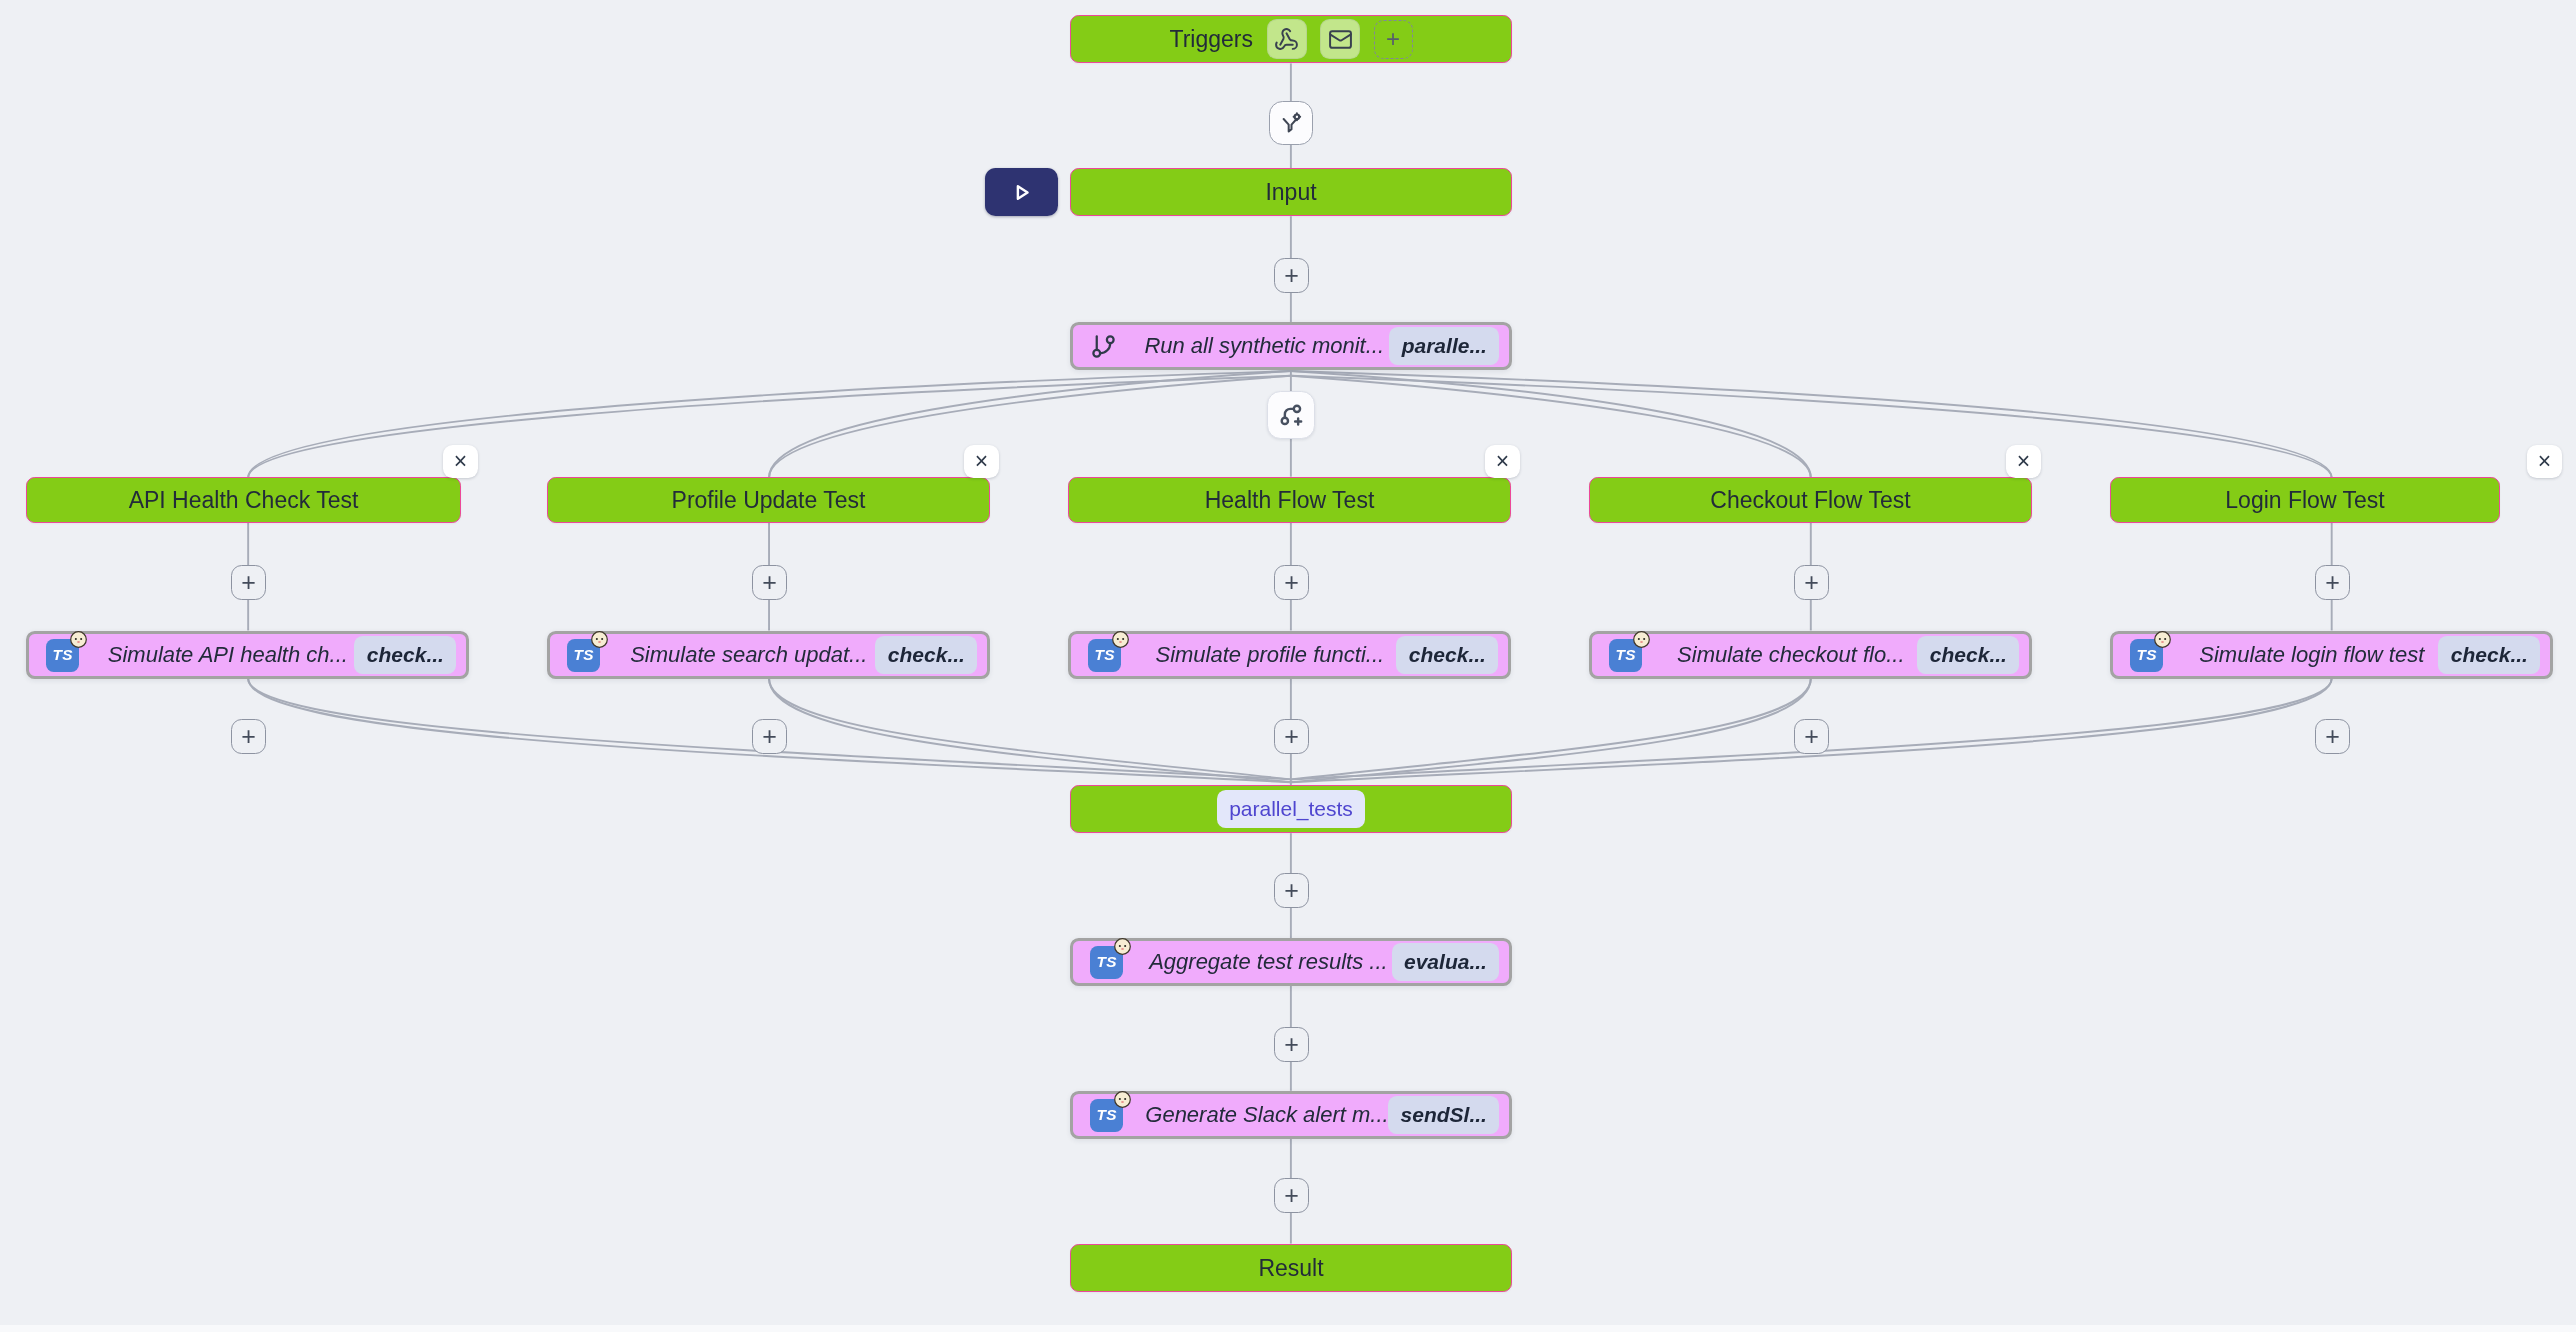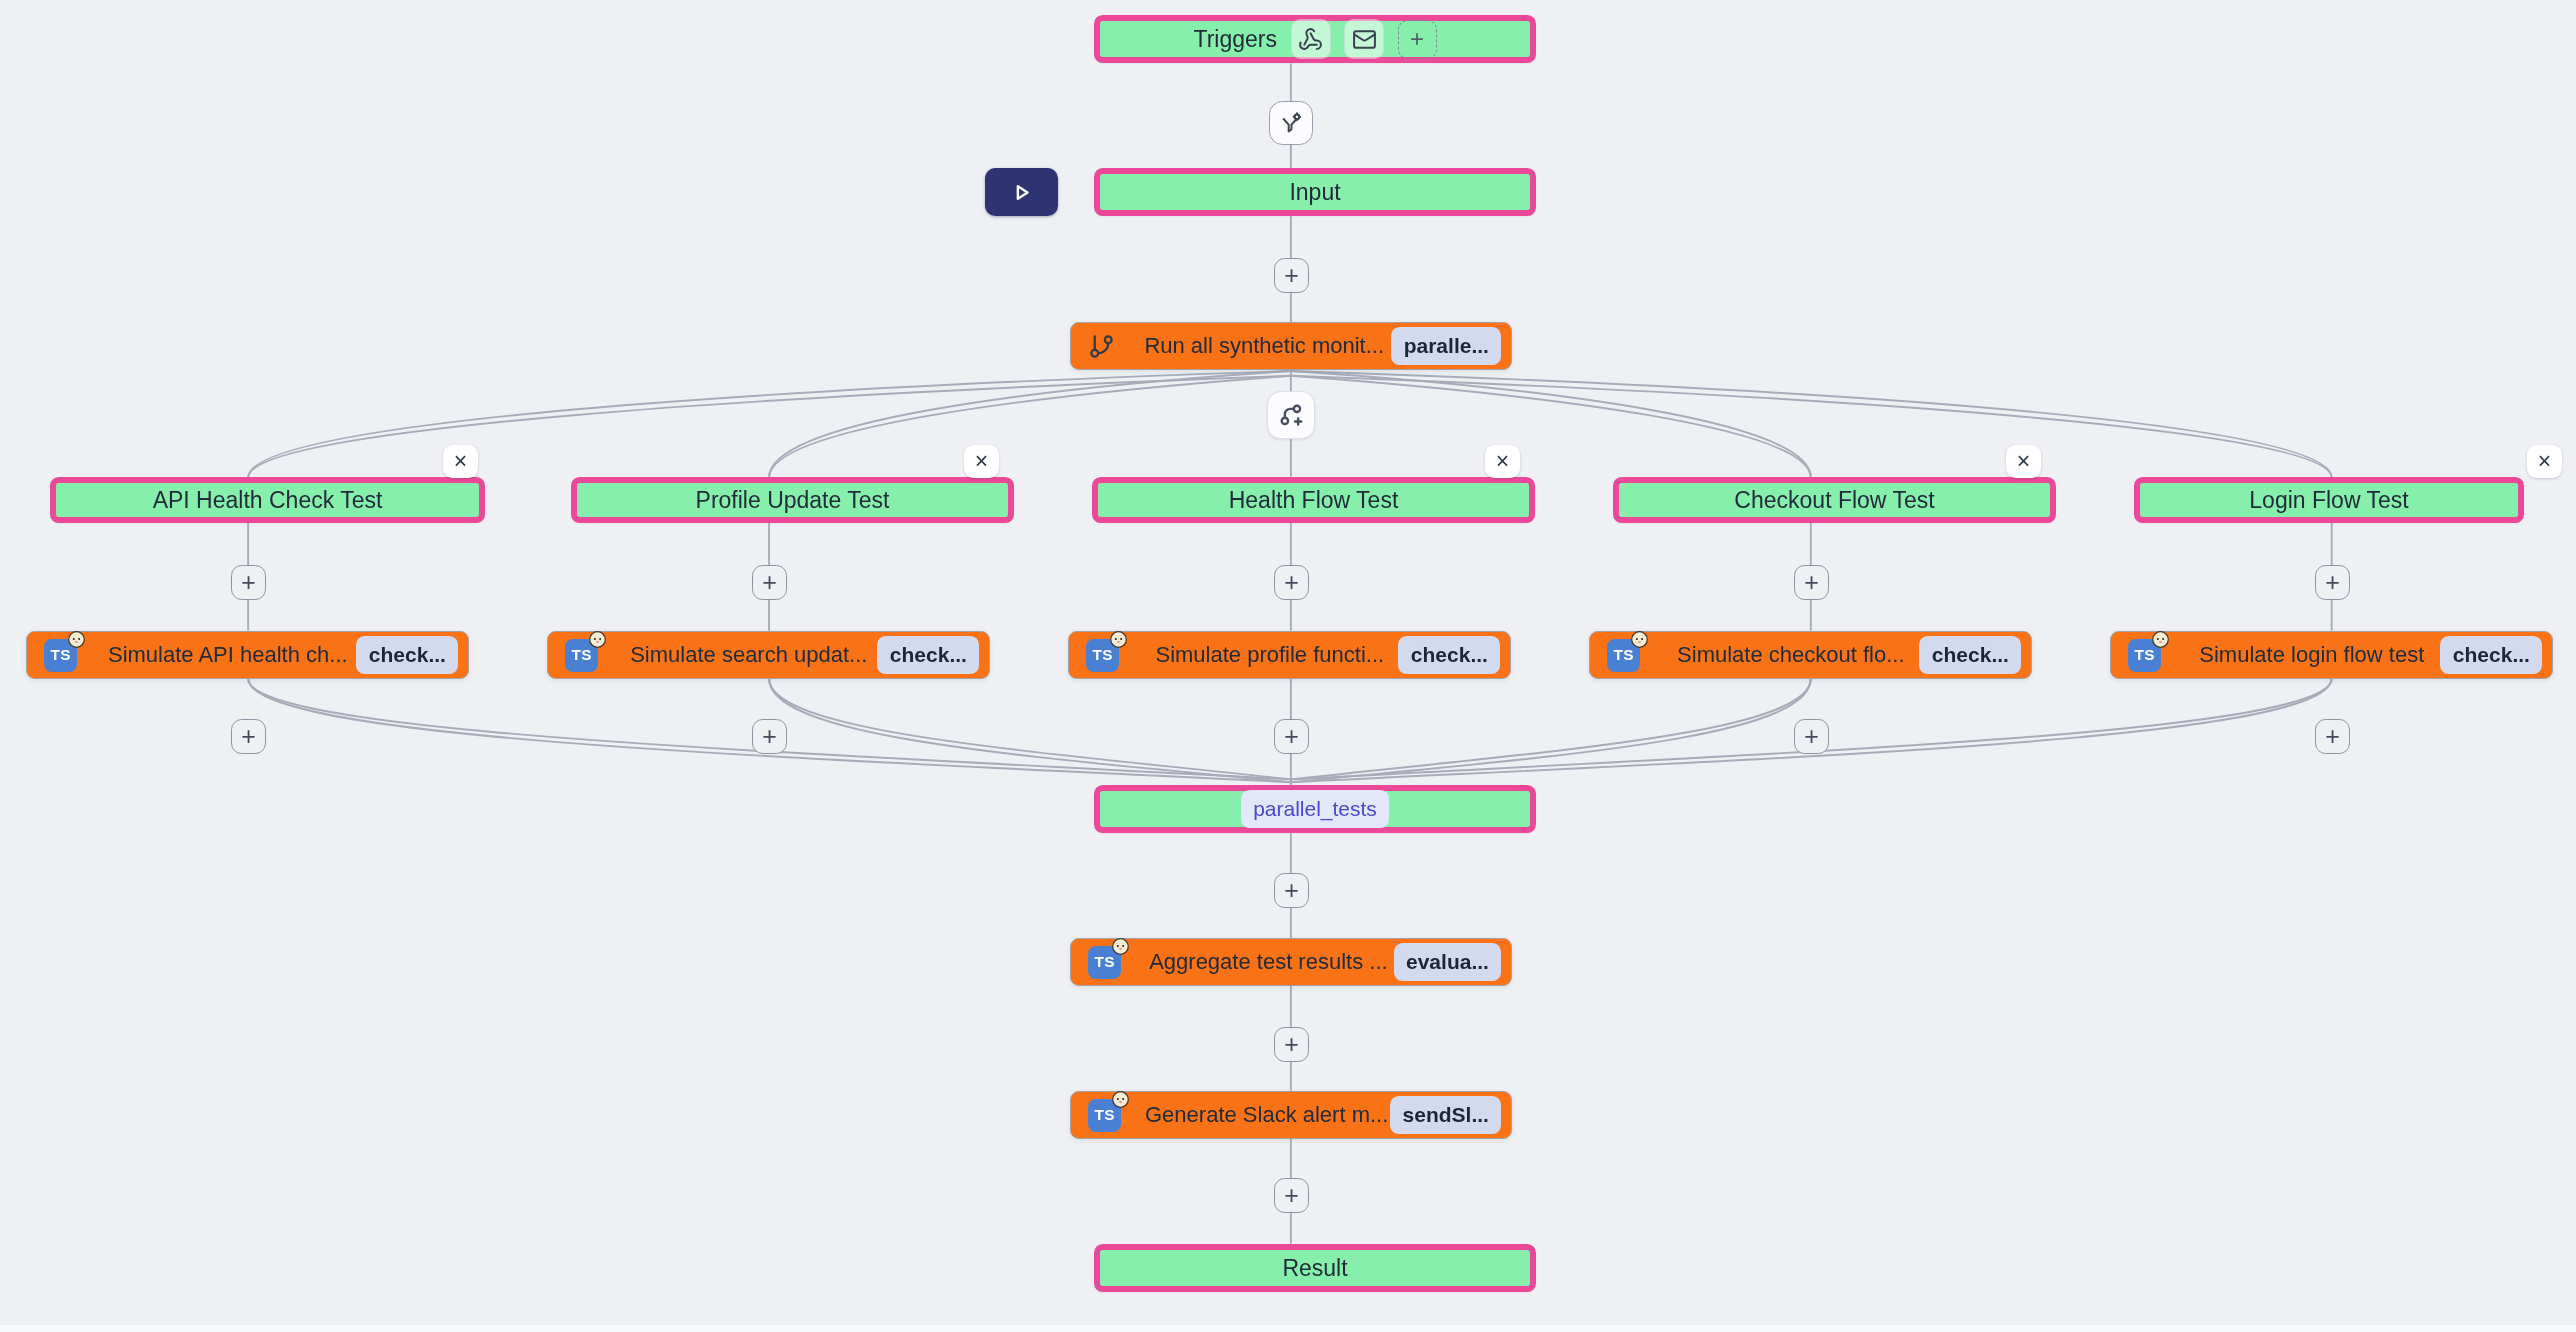--- a/index.html
+++ b/index.html
@@ -5,22 +5,22 @@
   html,body{margin:0;padding:0;}
   body{
     width:2576px;height:1332px;position:relative;overflow:hidden;
     background:#eef0f4;
     font-family:"Liberation Sans", sans-serif;
     color:#232c3b;
   }
   #wires{position:absolute;left:0;top:0;z-index:0;}
   .node{position:absolute;height:48px;width:442px;border-radius:8.7px;
     display:flex;align-items:center;justify-content:center;z-index:2;box-sizing:border-box;}
-  .node.blue{background:#86efac;border:6px solid #ec4899;box-shadow:0 1px 1.9px rgba(30,41,59,.05);margin-left:24px;}
-  .node.white{background:#f97316;border:1px solid #a3a3a3;box-shadow:0 1.9px 4.8px rgba(30,41,59,.08);padding:0 9.6px;}
+  .node.blue{background:#84cc16;border:1px solid #ec4899;box-shadow:0 1px 1.9px rgba(30,41,59,.05);}
+  .node.white{background:#f0abfc;border:3px solid #a3a3a3;box-shadow:0 1.9px 4.8px rgba(30,41,59,.08);padding:0 9.6px;font-style:italic;}
   .node .title{flex:1;text-align:center;font-size:22px;white-space:nowrap;overflow:hidden;color:#222b3a;}
   .node .label{font-size:23px;color:#222b3a;}
   .badge{background:#d4daee;color:#1d2638;font-weight:700;font-size:21px;
     padding:6.7px 12.5px;border-radius:8.7px;white-space:nowrap;flex:0 0 auto;}
   .badge.link{background:#e3e7fa;color:#4f46cf;font-weight:500;}
   .leftIcon{flex:0 0 auto;display:flex;align-items:center;justify-content:center;margin-left:7.7px;margin-right:22px;}
   .plusBtn{position:absolute;width:35px;height:35px;border-radius:10.6px;border:1.9px solid #8d93a1;
     background:#eef0f4;display:flex;align-items:center;justify-content:center;
     font-size:25px;line-height:1;color:#434b5a;z-index:3;box-sizing:border-box;}
   .xBtn{position:absolute;width:35px;height:33px;border-radius:9.6px;background:#ffffff;

